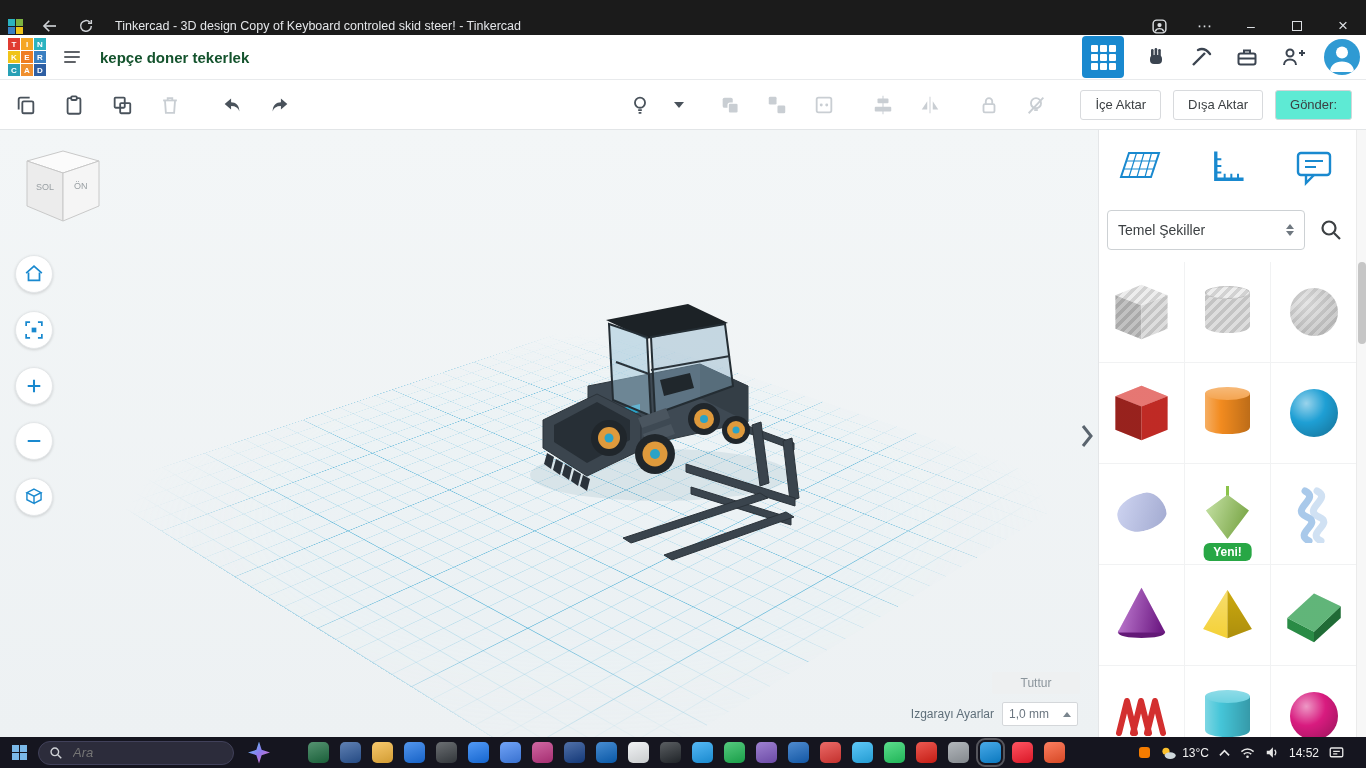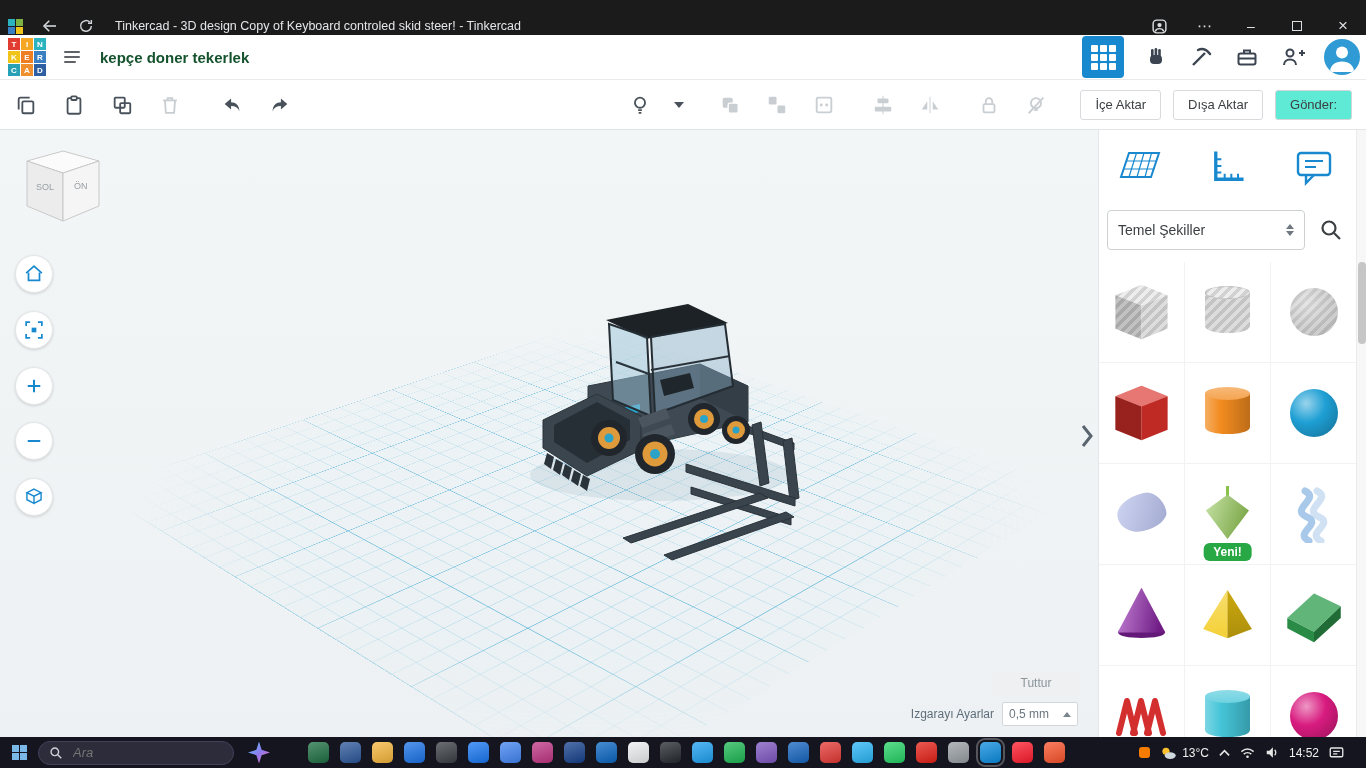--- a/index.html
+++ b/index.html
@@ -502,21 +502,21 @@
     <button class="panel-chevron">
       <svg width="14" height="28" viewBox="0 0 14 28" fill="none" stroke="currentColor" stroke-width="3">
           <path d="M3 4l8 10-8 10"></path>
         </svg>
     </button>
 
     <button class="settings-pill">Tuttur</button>
     <div class="snap-row">
       <span class="snap-label">Izgarayı Ayarlar</span>
       <div class="snap-select">
-        <span>0,5 mm</span>
+        <span>1,0 mm</span>
         <i class="tri-up-sm"></i>
       </div>
     </div>
   </div>
 
   <div class="panel">
     <div class="panel-icons">
       <button class="pic-btn">
         <svg width="46" height="40" viewBox="0 0 46 40" fill="none" stroke="#1989cf" stroke-width="2">
           <path d="M10 6h30l-8 24H2z"></path>

